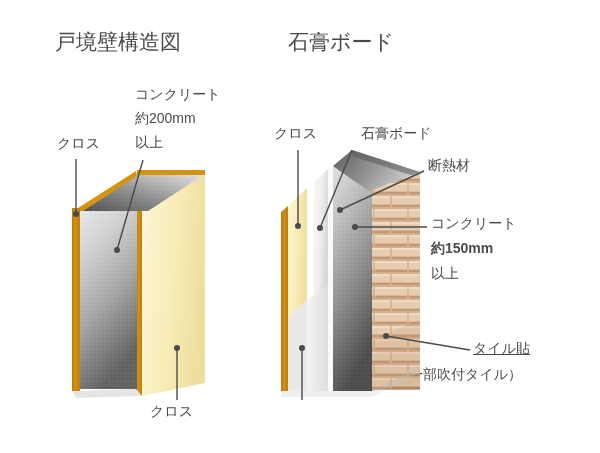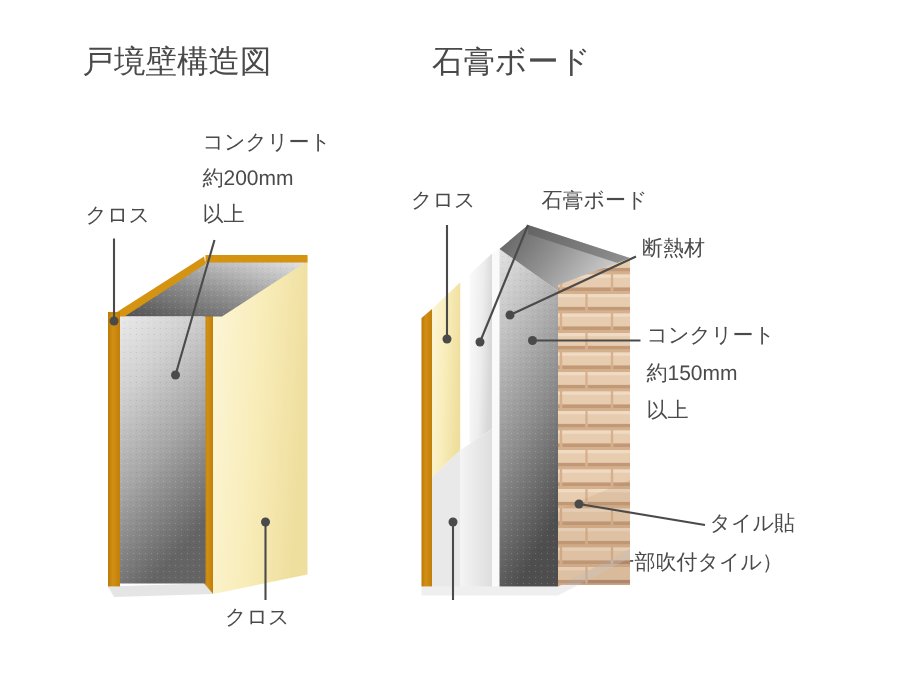--- a/index.html
+++ b/index.html
@@ -60,24 +60,24 @@
 
   <div class="lbl callout" style="left:150px; top:403px;">クロス</div>
 
   <div class="lbl callout" style="left:274px; top:125px;">クロス</div>
 
   <div class="lbl callout" style="left:361px; top:125px;">石膏ボード</div>
 
   <div class="lbl callout" style="left:428px; top:157px;">断熱材</div>
 
   <div class="lbl callout" style="left:431px; top:215px;">コンクリート</div>
-  <div class="lbl callout" style="left:431px; top:240px;">約150mm</div>
+  <div class="lbl callout" style="left:431px; top:240px;font-weight:bold;">約150mm</div>
   <div class="lbl callout" style="left:431px; top:265px;">以上</div>
 
-  <div class="lbl callout" style="left:473px; top:340px;">タイル貼</div>
+  <div class="lbl callout" style="left:473px; top:340px;text-decoration:underline;">タイル貼</div>
   <div class="lbl callout" style="left:395px; top:366px;">（一部吹付タイル）</div>
 
 
   <svg width="600" height="453" viewBox="0 0 600 453" style="position:absolute;left:0;top:0;">
     <defs>
 
       <linearGradient id="gConcFace" x1="0" y1="0" x2="0.35" y2="1">
         <stop offset="0%" stop-color="#e9e9e9"></stop>
         <stop offset="28%" stop-color="#cfcfcf"></stop>
         <stop offset="60%" stop-color="#a6a6a6"></stop>

